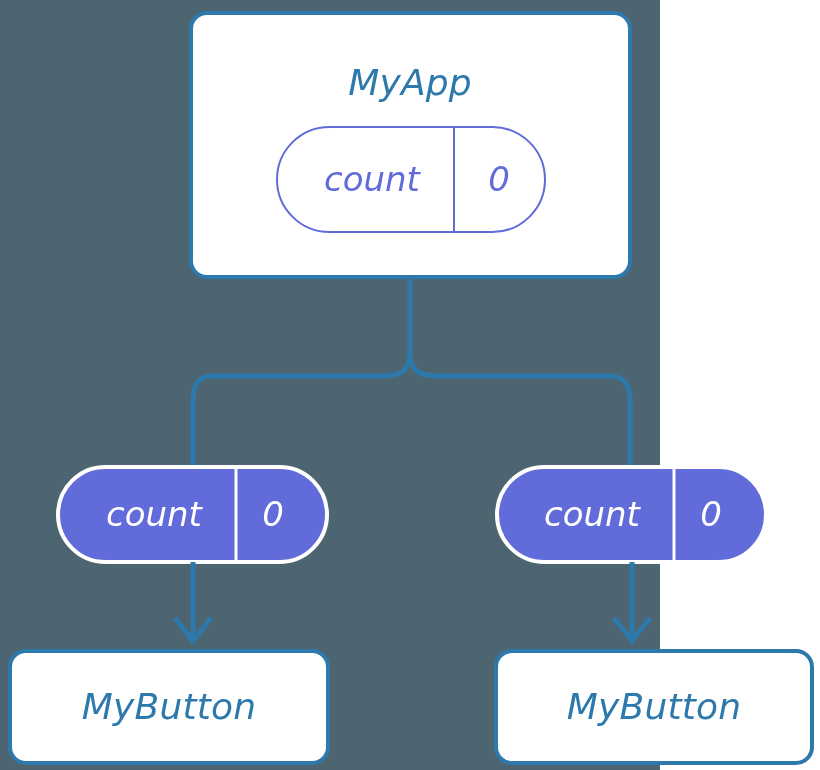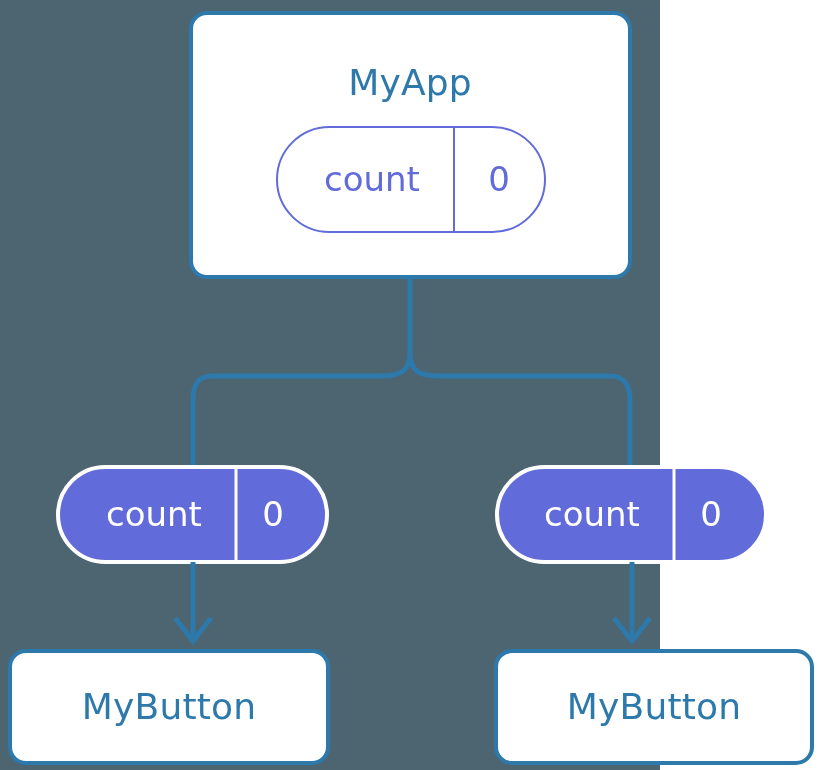--- a/index.html
+++ b/index.html
@@ -11,20 +11,21 @@
     width: 820px;
     height: 770px;
     overflow: hidden;
     font-family: "DejaVu Sans", sans-serif;
   }
   #diagram-root {
     position: relative;
     width: 660px;
     height: 770px;
     background: #4d6570;
+    font-style: italic;
   }
   #diagram-svg {
     position: absolute;
     top: 0;
     left: 0;
     width: 820px;
     height: 770px;
     display: block;
   }
   .node-text {

